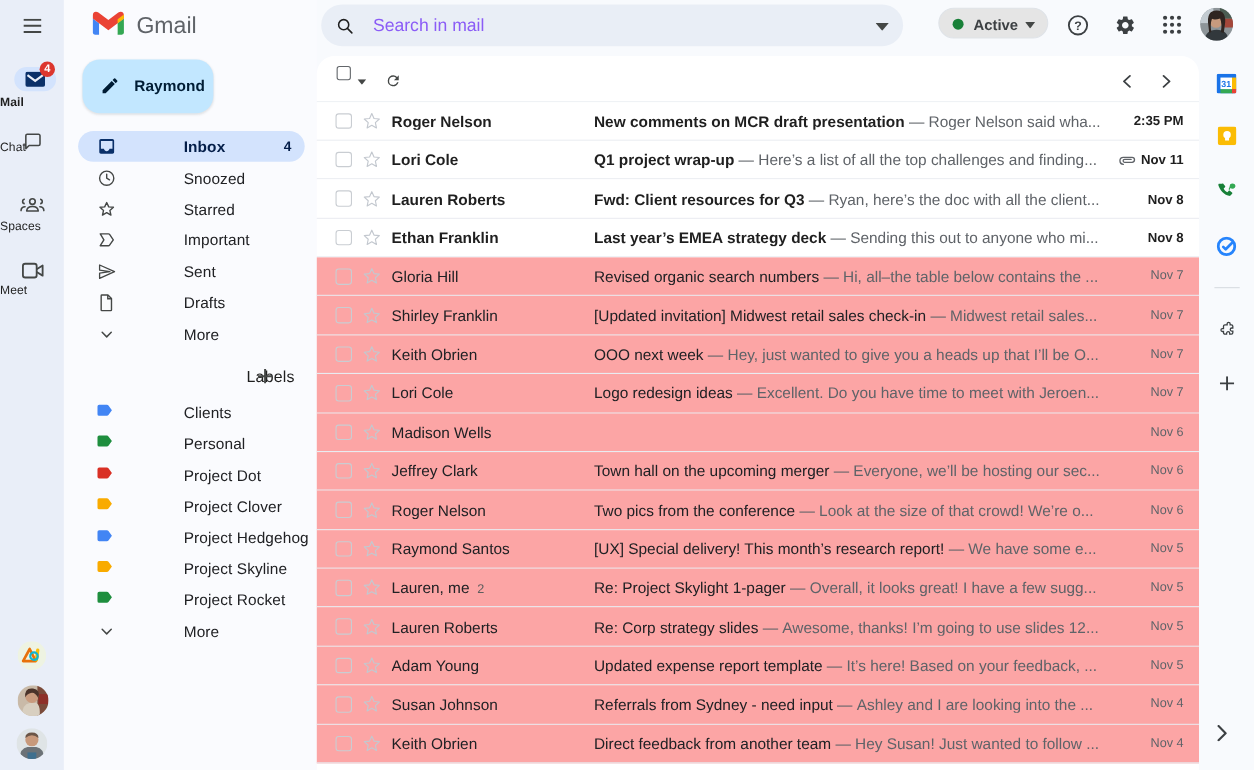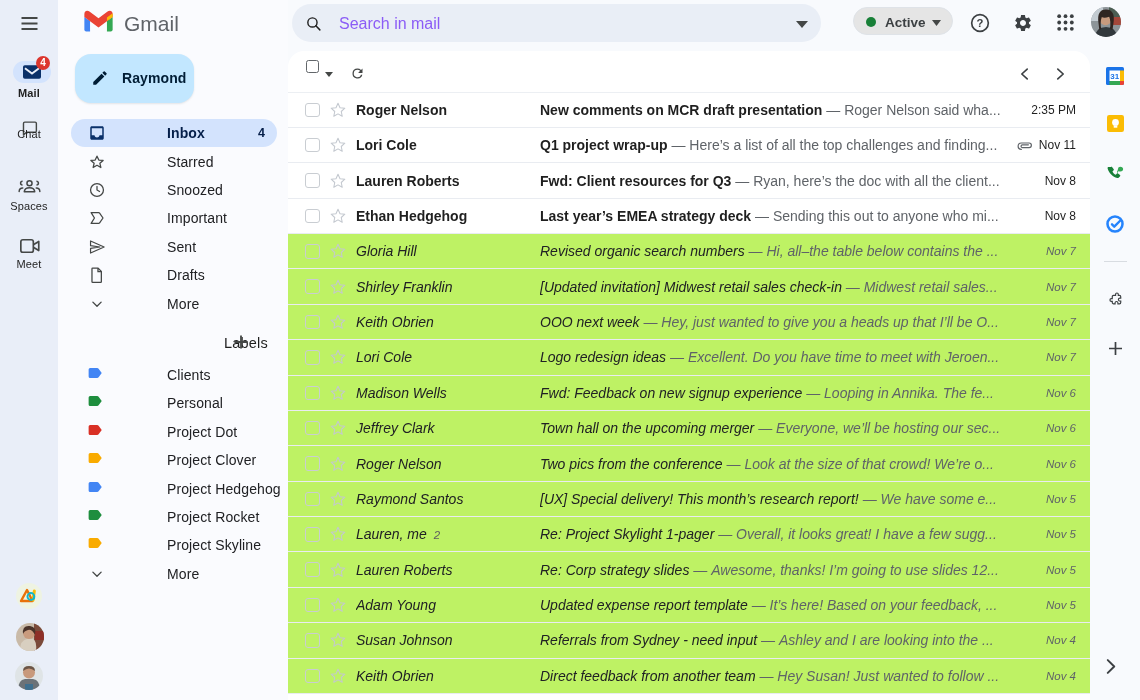--- a/index.html
+++ b/index.html
@@ -2,21 +2,21 @@
 <html><head><meta charset="utf-8"><title>Gmail</title>
 <style>
 * { margin:0; padding:0; box-sizing:border-box; }
 html,body { width:1140px; height:700px; overflow:hidden; background:#f8fafd;
   font-family:"Liberation Sans",sans-serif; -webkit-font-smoothing:antialiased; }
 #app { position:relative; width:1140px; height:624px; }
 .abs { position:absolute; }
 
 
 #rail { position:absolute; left:0; top:0; width:58px; height:700px; background:#e9eef8; }
-.raillabel { position:absolute; width:58px; text-align:center; font-size:11px; color:#1f1f1f; letter-spacing:.1px; }
+.raillabel { position:absolute; width:58px; text-align:left; font-size:11px; color:#1f1f1f; letter-spacing:.1px; }
 
 
 #drawer { position:absolute; left:58px; top:0; width:230px; height:700px; background:#fafbfe; }
 #topstrip { position:absolute; left:58px; top:0; width:1082px; height:51px; background:#f8fafd; }
 #compose { position:absolute; left:75px; top:54px; width:119px; height:49px; border-radius:16px;
   background:#c2e7ff; box-shadow:0 1px 2px rgba(60,64,67,.12); }
 #compose .txt { position:absolute; left:47px; top:16px; font-size:14px; font-weight:700; color:#001d35; letter-spacing:.1px;}
 #compose svg { position:absolute; left:16px; top:15px; }
 
 #nav { position:absolute; left:71px; top:119px; width:206px; }
@@ -51,32 +51,32 @@
 #toolbar { position:absolute; left:0; top:0; width:802px; height:41.6px; border-bottom:1px solid #eceff3; }
 #toolbar .cb { position:absolute; left:18px; top:16px; width:13px; height:13px; border:1.5px solid #62666a; border-radius:2.5px; }
 #toolbar .car { position:absolute; left:37px; top:20.5px; }
 #toolbar .refresh { position:absolute; left:62px; top:14.5px; }
 #toolbar .pg1 { position:absolute; left:732px; top:16.5px; }
 #toolbar .pg2 { position:absolute; left:768px; top:16.5px; }
 
 #list { position:absolute; left:0; top:41.6px; width:802px; }
 .row { position:relative; height:35.376px; border-bottom:1px solid #e9ecf1; }
 .row.u { background:#fff; }
-.row.r { background:#bef264;font-style:italic; }
+.row.r { background:#fca5a5; }
 .cb { position:absolute; left:17px; top:50%; margin-top:-7.2px; width:14.5px; height:14.5px; border:1.4px solid #c9cdd2; border-radius:3px; }
 .star { position:absolute; left:41px; top:50%; margin-top:-9px; }
 .sender { position:absolute; left:68px; top:50%; transform:translateY(-50%); width:178px; overflow:hidden; white-space:nowrap; font-size:14px; color:#202124; }
 .u .sender { font-weight:700; color:#1f1f1f; }
 .cnt { font-size:11.5px; color:#5e5e5e; }
 .line { position:absolute; left:252px; right:78px; top:50%; transform:translateY(-50%); overflow:hidden; white-space:nowrap; font-size:14px; }
 .subj { color:#202124; }
 .u .subj { font-weight:700; color:#1f1f1f; }
 .snip { color:#5f6368; }
 .date { position:absolute; right:14px; top:50%; transform:translateY(-50%); font-size:11.5px; color:#5f6368; }
-.u .date { font-size:12px; font-weight:400; color:#1f1f1f; }
+.u .date { font-size:12px; font-weight:700; color:#1f1f1f; }
 .clip { position:absolute; right:57px; top:50%; margin-top:-8px; }
 
 
 .sp { position:absolute; }
 #spdiv { position:absolute; left:1104px; top:261px; width:23px; height:1px; background:#d8dce1; }
 </style></head>
 <body>
 <div id="app">
 
 <div id="topstrip"></div>
@@ -232,33 +232,33 @@
           <svg width="18" height="18" viewBox="0 0 24 24">
             <path fill="#0a3069" d="M19 3H5c-1.1 0-2 .9-2 2v14c0 1.1.9 2 2 2h14c1.1 0 2-.9 2-2V5c0-1.1-.9-2-2-2zm0 12h-3.6c-.5 1.8-1.8 3-3.4 3s-2.9-1.2-3.4-3H5V5.5h14V15z"></path>
           </svg>
         </span>
         <span class="nlabel">Inbox</span>
         <span class="ncount">4</span>
       </div>
 <div class="nitem">
         <span class="nicon">
           <svg width="18" height="18" viewBox="0 0 24 24">
-            <path d="M12 4.2l2.45 5.25 5.7.5-4.3 3.8 1.28 5.6L12 16.4l-5.13 2.95 1.28-5.6-4.3-3.8 5.7-.5z" fill="none" stroke="#444746" stroke-width="1.7" stroke-linejoin="round"></path>
-          </svg>
-        </span>
-        <span class="nlabel">Starred</span>
-      </div>
-<div class="nitem">
-        <span class="nicon">
-          <svg width="18" height="18" viewBox="0 0 24 24">
             <circle cx="12" cy="12" r="8.6" fill="none" stroke="#444746" stroke-width="1.7"></circle>
             <path d="M12 7.2V12l3.4 2" fill="none" stroke="#444746" stroke-width="1.7" stroke-linecap="round"></path>
           </svg>
         </span>
         <span class="nlabel">Snoozed</span>
+      </div>
+<div class="nitem">
+        <span class="nicon">
+          <svg width="18" height="18" viewBox="0 0 24 24">
+            <path d="M12 4.2l2.45 5.25 5.7.5-4.3 3.8 1.28 5.6L12 16.4l-5.13 2.95 1.28-5.6-4.3-3.8 5.7-.5z" fill="none" stroke="#444746" stroke-width="1.7" stroke-linejoin="round"></path>
+          </svg>
+        </span>
+        <span class="nlabel">Starred</span>
       </div>
 <div class="nitem">
         <span class="nicon">
           <svg width="18" height="18" viewBox="0 0 24 24">
             <path d="M4.2 4.8h9.9c.55 0 1.07.27 1.38.72L20 12l-4.52 6.48c-.31.45-.83.72-1.38.72H4.2L8.6 12z" fill="none" stroke="#444746" stroke-width="1.7" stroke-linejoin="round"></path>
           </svg>
         </span>
         <span class="nlabel">Important</span>
       </div>
 <div class="nitem">
@@ -330,32 +330,32 @@
         <span class="nicon">
           <svg width="15" height="14" viewBox="0 0 24 22">
             <path fill="#4285f4" d="M3.4 3h11.3c.9 0 1.74.43 2.26 1.16L22 11l-5.04 6.84A2.8 2.8 0 0 1 14.7 19H3.4A2.4 2.4 0 0 1 1 16.6V5.4A2.4 2.4 0 0 1 3.4 3z"></path>
           </svg>
         </span>
         <span class="nlabel lab">Project Hedgehog</span>
       </div>
 <div class="litem">
         <span class="nicon">
           <svg width="15" height="14" viewBox="0 0 24 22">
+            <path fill="#f9ab00" d="M3.4 3h11.3c.9 0 1.74.43 2.26 1.16L22 11l-5.04 6.84A2.8 2.8 0 0 1 14.7 19H3.4A2.4 2.4 0 0 1 1 16.6V5.4A2.4 2.4 0 0 1 3.4 3z"></path>
+          </svg>
+        </span>
+        <span class="nlabel lab">Project Skyline</span>
+      </div>
+<div class="litem">
+        <span class="nicon">
+          <svg width="15" height="14" viewBox="0 0 24 22">
             <path fill="#1e8e3e" d="M3.4 3h11.3c.9 0 1.74.43 2.26 1.16L22 11l-5.04 6.84A2.8 2.8 0 0 1 14.7 19H3.4A2.4 2.4 0 0 1 1 16.6V5.4A2.4 2.4 0 0 1 3.4 3z"></path>
           </svg>
         </span>
         <span class="nlabel lab">Project Rocket</span>
-      </div>
-<div class="litem">
-        <span class="nicon">
-          <svg width="15" height="14" viewBox="0 0 24 22">
-            <path fill="#f9ab00" d="M3.4 3h11.3c.9 0 1.74.43 2.26 1.16L22 11l-5.04 6.84A2.8 2.8 0 0 1 14.7 19H3.4A2.4 2.4 0 0 1 1 16.6V5.4A2.4 2.4 0 0 1 3.4 3z"></path>
-          </svg>
-        </span>
-        <span class="nlabel lab">Project Skyline</span>
       </div>
 <div class="litem">
         <span class="nicon">
           <svg width="18" height="18" viewBox="0 0 24 24">
             <path d="M6.5 9.5l5.5 5.5 5.5-5.5" fill="none" stroke="#444746" stroke-width="1.8" stroke-linecap="round" stroke-linejoin="round"></path>
           </svg>
         </span>
         <span class="nlabel lab">More</span>
       </div>
 </div>
@@ -405,21 +405,21 @@
           </svg>
 <span class="sender">Lauren Roberts</span>
 <span class="line"><span class="subj">Fwd: Client resources for Q3</span><span class="snip">&nbsp;—&nbsp;Ryan, here’s the doc with all the client...</span></span>
 <span class="date">Nov 8</span>
 </div>
 <div class="row u">
 <span class="cb"></span>
           <svg class="star" width="18" height="18" viewBox="0 0 24 24">
             <path d="M12.00 3.00 L14.67 8.92 L21.13 9.63 L16.33 14.01 L17.64 20.37 L12.00 17.15 L6.36 20.37 L7.67 14.01 L2.87 9.63 L9.33 8.92 Z" fill="none" stroke="#c3c8cf" stroke-width="1.4" stroke-linejoin="round"></path>
           </svg>
-<span class="sender">Ethan Hedgehog</span>
+<span class="sender">Ethan Franklin</span>
 <span class="line"><span class="subj">Last year’s EMEA strategy deck</span><span class="snip">&nbsp;—&nbsp;Sending this out to anyone who mi...</span></span>
 <span class="date">Nov 8</span>
 </div>
 <div class="row r">
 <span class="cb"></span>
           <svg class="star" width="18" height="18" viewBox="0 0 24 24">
             <path d="M12.00 3.00 L14.67 8.92 L21.13 9.63 L16.33 14.01 L17.64 20.37 L12.00 17.15 L6.36 20.37 L7.67 14.01 L2.87 9.63 L9.33 8.92 Z" fill="none" stroke="#c3c8cf" stroke-width="1.4" stroke-linejoin="round"></path>
           </svg>
 <span class="sender">Gloria Hill</span>
 <span class="line"><span class="subj">Revised organic search numbers</span><span class="snip">&nbsp;—&nbsp;Hi, all–the table below contains the ...</span></span>
@@ -451,21 +451,20 @@
 <span class="sender">Lori Cole</span>
 <span class="line"><span class="subj">Logo redesign ideas</span><span class="snip">&nbsp;—&nbsp;Excellent. Do you have time to meet with Jeroen...</span></span>
 <span class="date">Nov 7</span>
 </div>
 <div class="row r">
 <span class="cb"></span>
           <svg class="star" width="18" height="18" viewBox="0 0 24 24">
             <path d="M12.00 3.00 L14.67 8.92 L21.13 9.63 L16.33 14.01 L17.64 20.37 L12.00 17.15 L6.36 20.37 L7.67 14.01 L2.87 9.63 L9.33 8.92 Z" fill="none" stroke="#c3c8cf" stroke-width="1.4" stroke-linejoin="round"></path>
           </svg>
 <span class="sender">Madison Wells</span>
-<span class="line"><span class="subj">Fwd: Feedback on new signup experience</span><span class="snip">&nbsp;—&nbsp;Looping in Annika. The fe...</span></span>
 <span class="date">Nov 6</span>
 </div>
 <div class="row r">
 <span class="cb"></span>
           <svg class="star" width="18" height="18" viewBox="0 0 24 24">
             <path d="M12.00 3.00 L14.67 8.92 L21.13 9.63 L16.33 14.01 L17.64 20.37 L12.00 17.15 L6.36 20.37 L7.67 14.01 L2.87 9.63 L9.33 8.92 Z" fill="none" stroke="#c3c8cf" stroke-width="1.4" stroke-linejoin="round"></path>
           </svg>
 <span class="sender">Jeffrey Clark</span>
 <span class="line"><span class="subj">Town hall on the upcoming merger</span><span class="snip">&nbsp;—&nbsp;Everyone, we’ll be hosting our sec...</span></span>
 <span class="date">Nov 6</span>

